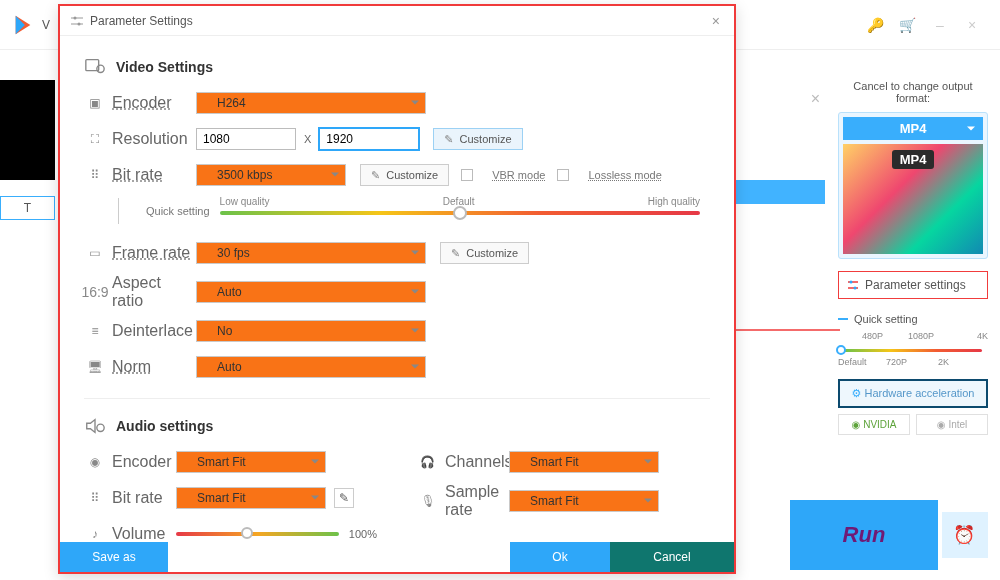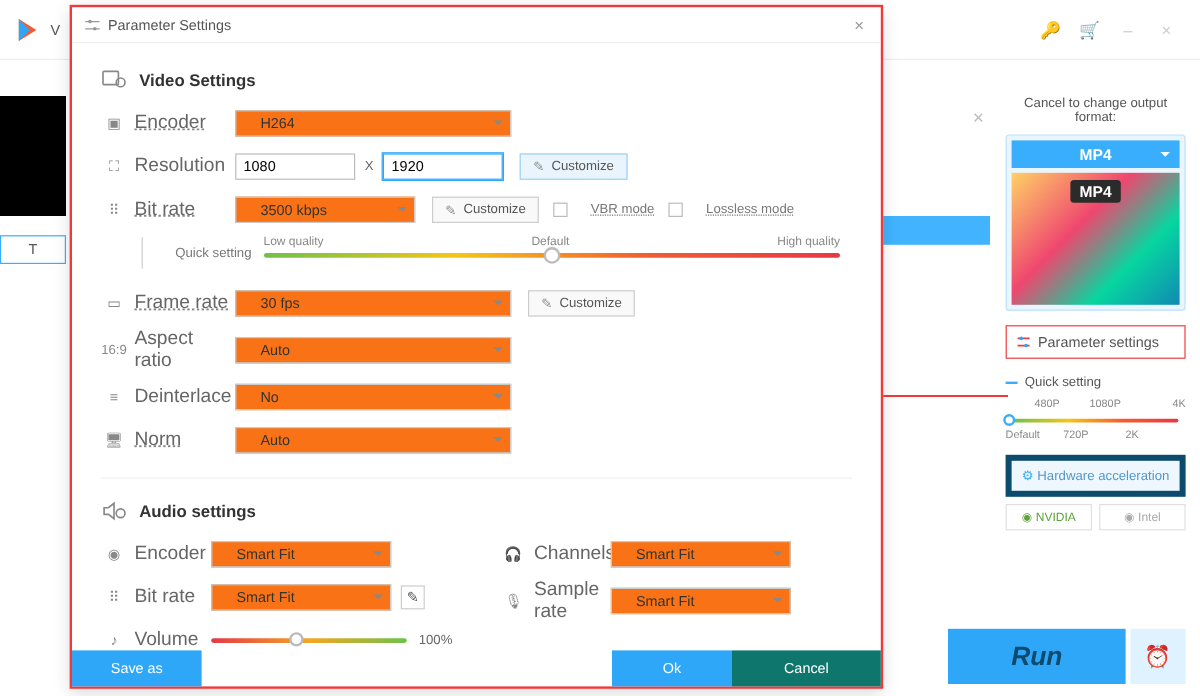--- a/index.html
+++ b/index.html
@@ -26,28 +26,28 @@
   .param-settings-btn .ps-ico { width:12px; height:12px; }
 
   .quick-setting-side { margin-top: 14px; }
   .quick-setting-side .hdr { display:flex; align-items:center; gap:6px; font-size:11px; }
   .quick-setting-side .hdr .dash { width:10px; height:2px; background:#39aefc; }
   .qs-scale { position: relative; height: 40px; margin-top:6px; font-size:9px; color:#888; }
   .qs-scale .lbl { position:absolute; }
   .qs-track { position:absolute; left:6px; right:6px; top:18px; height:3px; background: linear-gradient(90deg,#6cc24a,#f5c518,#f25c32,#e63946); border-radius:2px; }
   .qs-thumb { position:absolute; top:14px; width:10px; height:10px; border:2px solid #39aefc; background:#fff; border-radius:50%; }
 
-  .hw-accel { margin-top: 8px; background:#eef7fd; border:5px solid #0c4a6e; padding:6px; font-size:11px; color:#5597c9; text-align:center; }
+  .hw-accel { margin-top: 8px; background:#eef7fd; border:2px solid #0c4a6e; padding:6px; font-size:11px; color:#5597c9; text-align:center; }
   .hw-row { display:flex; gap:6px; margin-top:6px; }
   .hw-badge { flex:1; border:1px solid #e0e0e0; background:#fff; padding:4px 2px; font-size:10px; text-align:center; display:flex; align-items:center; justify-content:center; gap:3px; }
   .nvidia { color:#5da33a; }
   .intel { color:#aaa; }
 
   .run-bar { position:absolute; bottom:10px; right:12px; left:790px; display:flex; align-items:center; }
-  .run-btn { flex:1; background:#2ea7f9; color:#0c4a6e; font-size:22px; font-style:italic; font-weight:700; text-align:center; padding:10px 0; cursor:pointer; }
+  .run-btn { flex:1; background:#2ea7f9; color:#701a75; font-size:22px; font-style:italic; font-weight:700; text-align:center; padding:22px 0; cursor:pointer; }
   .alarm-btn { width:46px; height:46px; background:#dff2ff; display:flex; align-items:center; justify-content:center; color:#39aefc; font-size:18px; cursor:pointer; margin-left:4px; }
 
   .bg-close-sub { position:absolute; right:180px; top:90px; color:#bbb; font-size:16px; cursor:pointer; }
 
   
   .dialog { position: absolute; left: 58px; top: 4px; width: 678px; height: 570px; background: #fff; border: 2px solid #f03a3a; box-shadow: 0 4px 14px rgba(0,0,0,.15); display:flex; flex-direction:column; }
   .dlg-title { height: 30px; display:flex; align-items:center; padding:0 10px; border-bottom:1px solid #eee; }
   .dlg-title .t-ico { width:14px; height:14px; margin-right:6px; }
   .dlg-title .spacer { flex:1; }
   .dlg-close { color:#999; font-size:14px; cursor:pointer; padding:0 4px; }
@@ -276,21 +276,21 @@
           <span>30 fps</span>
         </div>
       <span style="width:14px"></span>
       <div class="cust-btn">
           <span class="pencil">✎</span>
           <span>Customize</span>
         </div>
     </div>
 
     <div class="row">
-      <span class="lead-ico" style="font-size:11px">16:9</span>
+      <span class="lead-ico" style="font-size:14px">16:9</span>
       <span class="label">Aspect ratio</span>
       <div class="select wide">
           <span>Auto</span>
         </div>
     </div>
 
     <div class="row">
       <span class="lead-ico">≡</span>
       <span class="label">Deinterlace</span>
       <div class="select wide">

